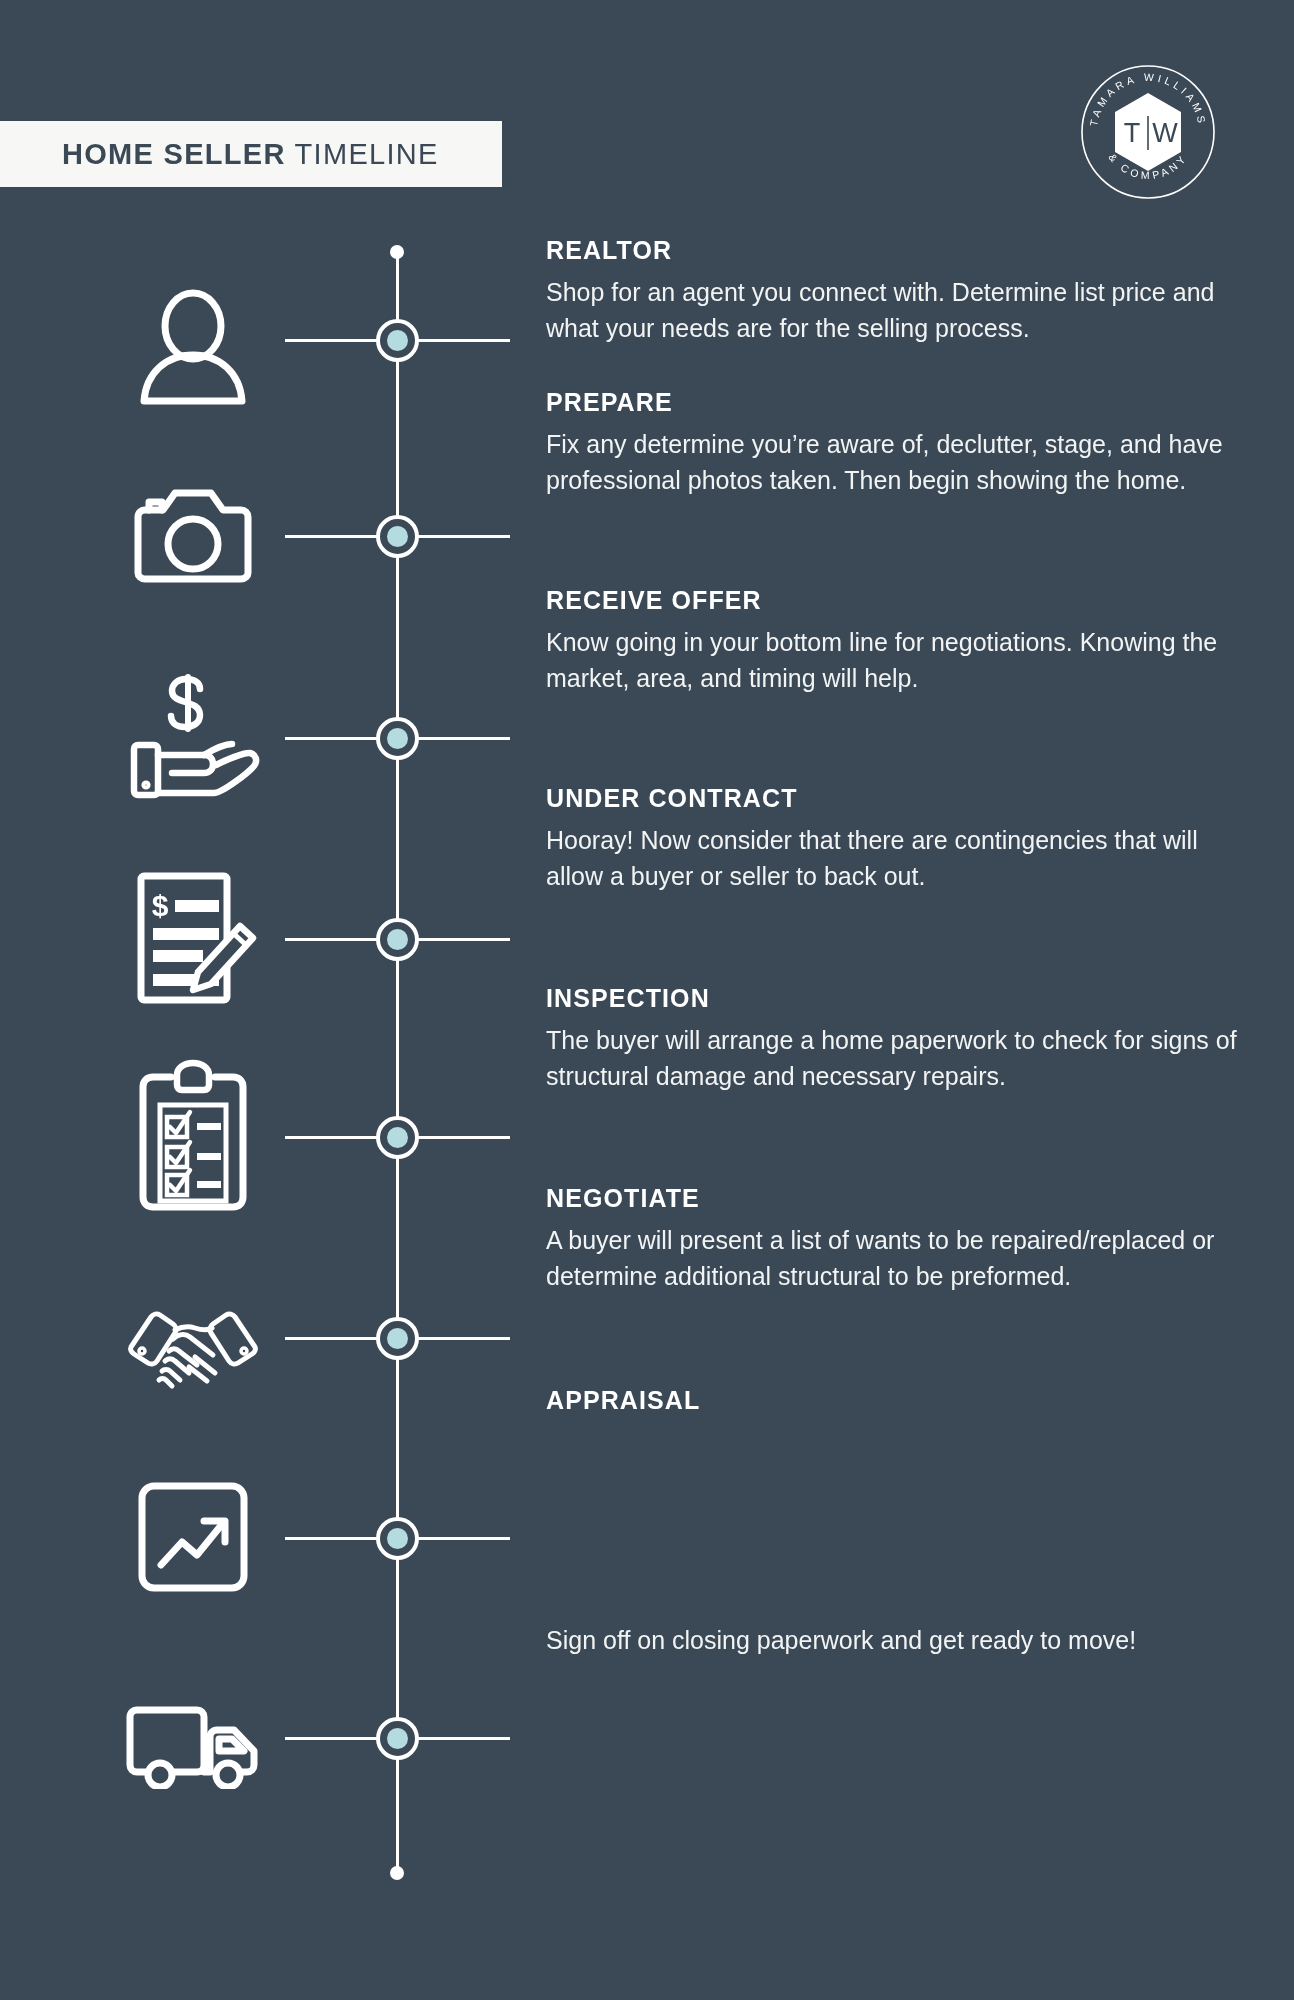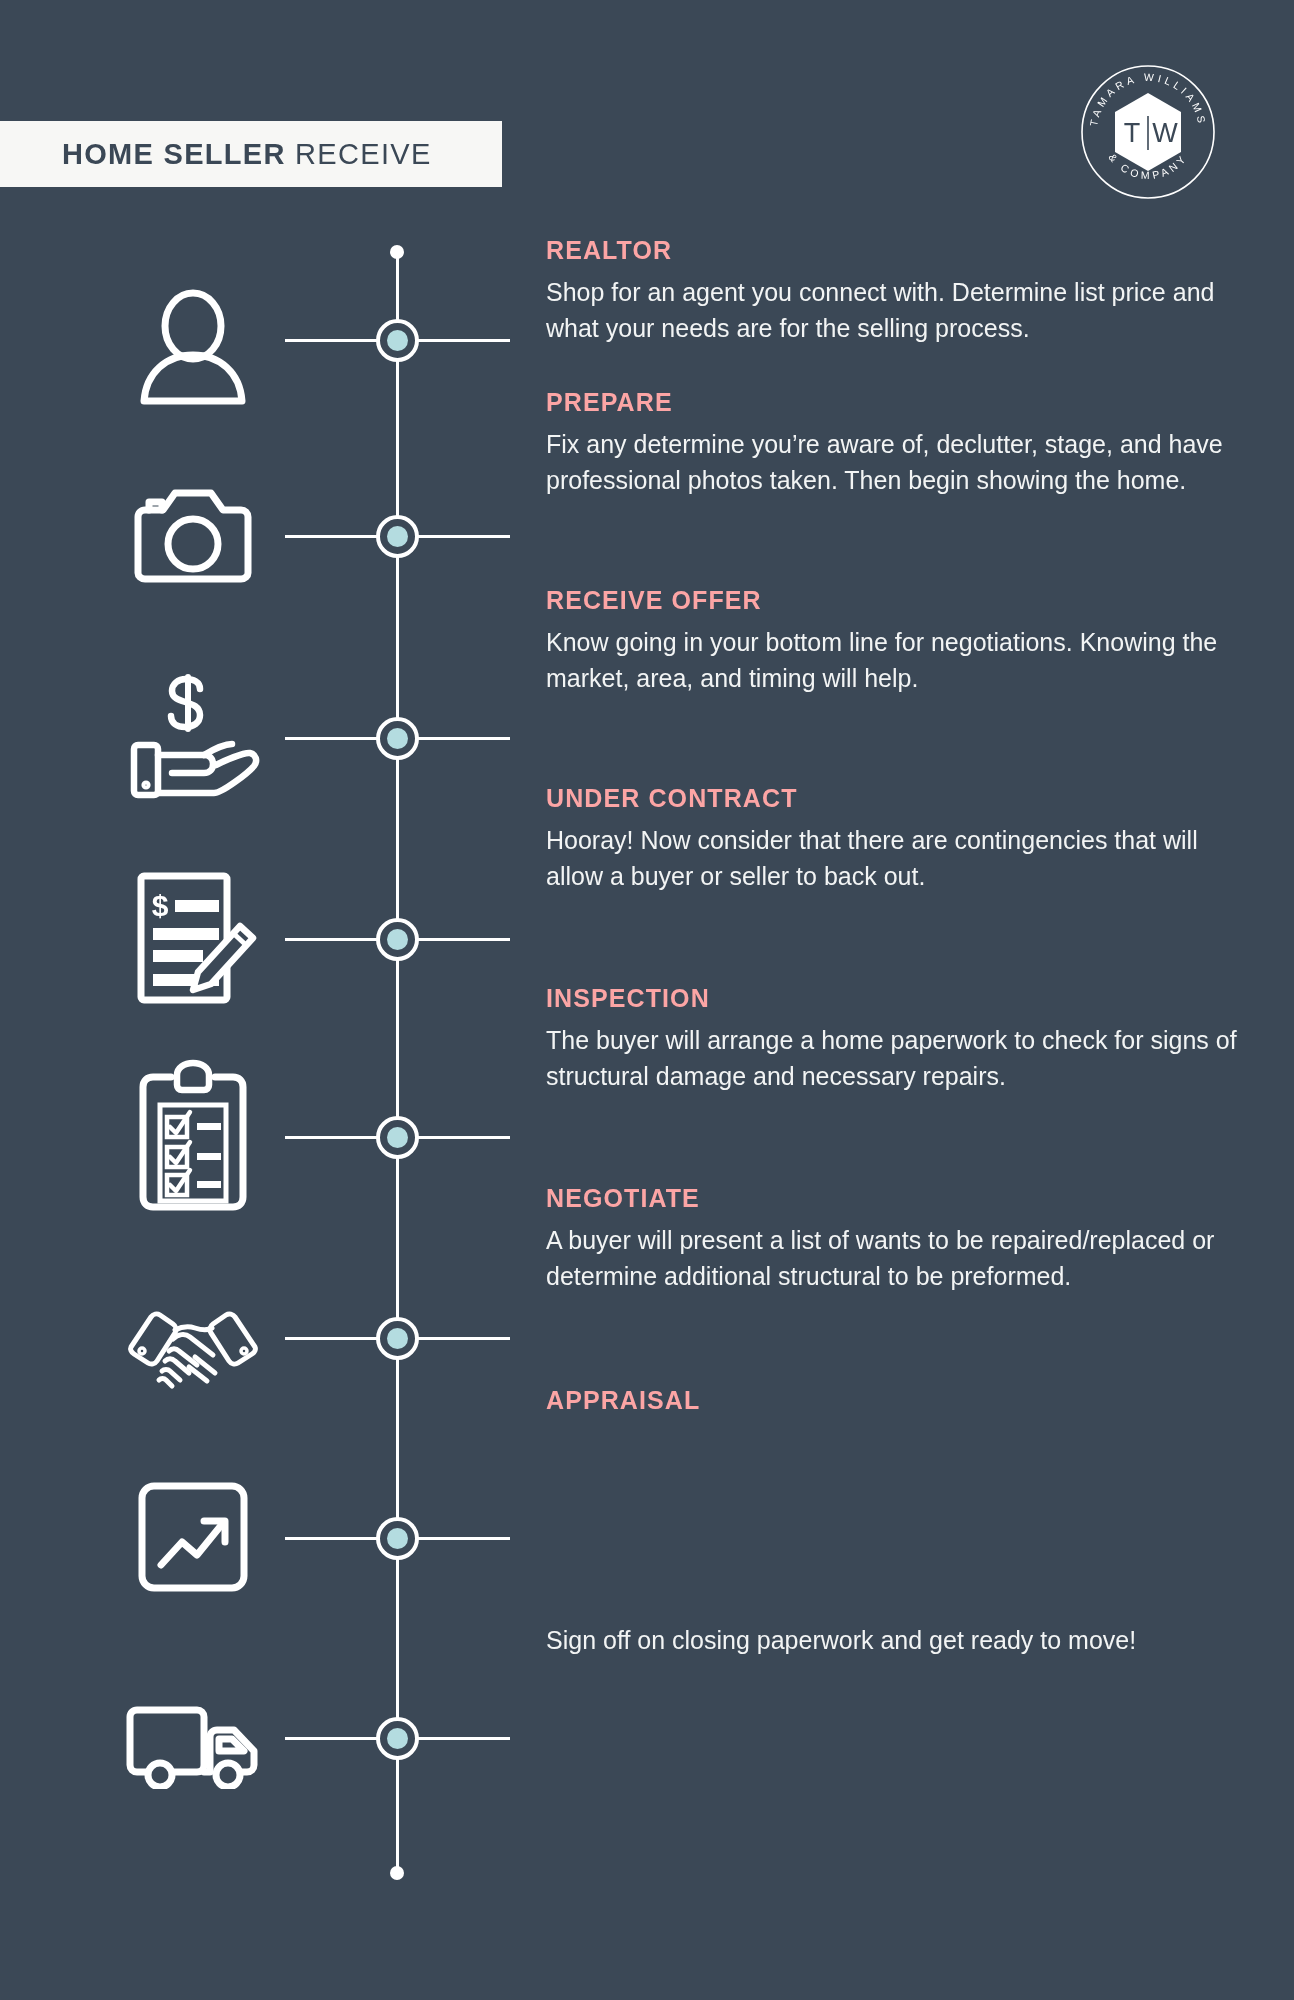--- a/index.html
+++ b/index.html
@@ -110,39 +110,39 @@
 
   .text-col {
     position: absolute;
     left: 546px;
     width: 700px;
   }
   .step-title {
     font-size: 25px;
     font-weight: 700;
     letter-spacing: 1.1px;
-    color: #fca5a5;
+    color: #ffffff;
     margin-bottom: 9px;
     white-space: pre;
   }
   .step-body {
     font-size: 25px;
     font-weight: 400;
     line-height: 36px;
     color: #f2f4f4;
   }
 </style>
 </head>
 <body>
 
 <div class="page">
 
   <div class="title-bar">
     <span class="title-strong">HOME SELLER</span>
-      <span class="title-light"> RECEIVE</span>
+      <span class="title-light"> TIMELINE</span>
   </div>
 
   <div class="logo">
     <svg width="140" height="140" viewBox="0 0 140 140">
       <defs>
         <path id="arcTop" d="M 19,70 A 51,51 0 0 1 121,70"></path>
         <path id="arcBot" d="M 23,70 A 47,47 0 0 0 117,70"></path>
       </defs>
       <circle cx="70" cy="70" r="66" fill="none" stroke="#ffffff" stroke-width="1.6"></circle>
       <polygon points="70,31 103,50 103,90 70,109 37,90 37,50" fill="#ffffff"></polygon>

